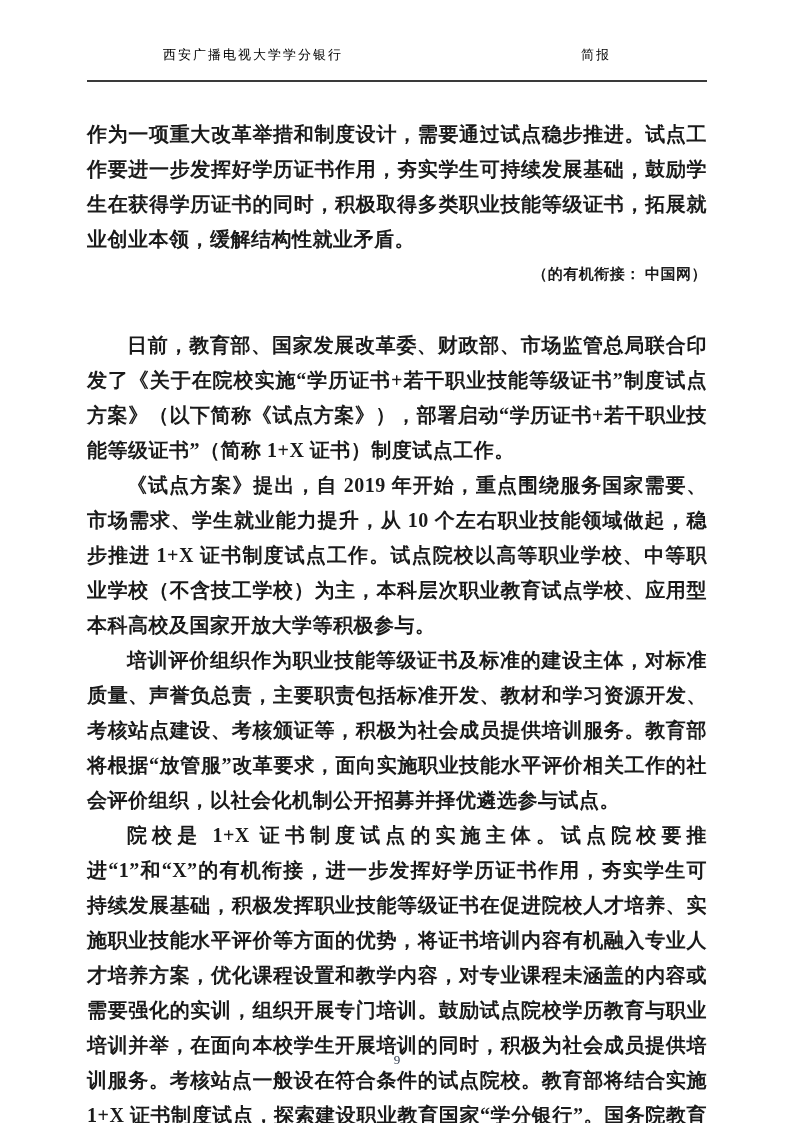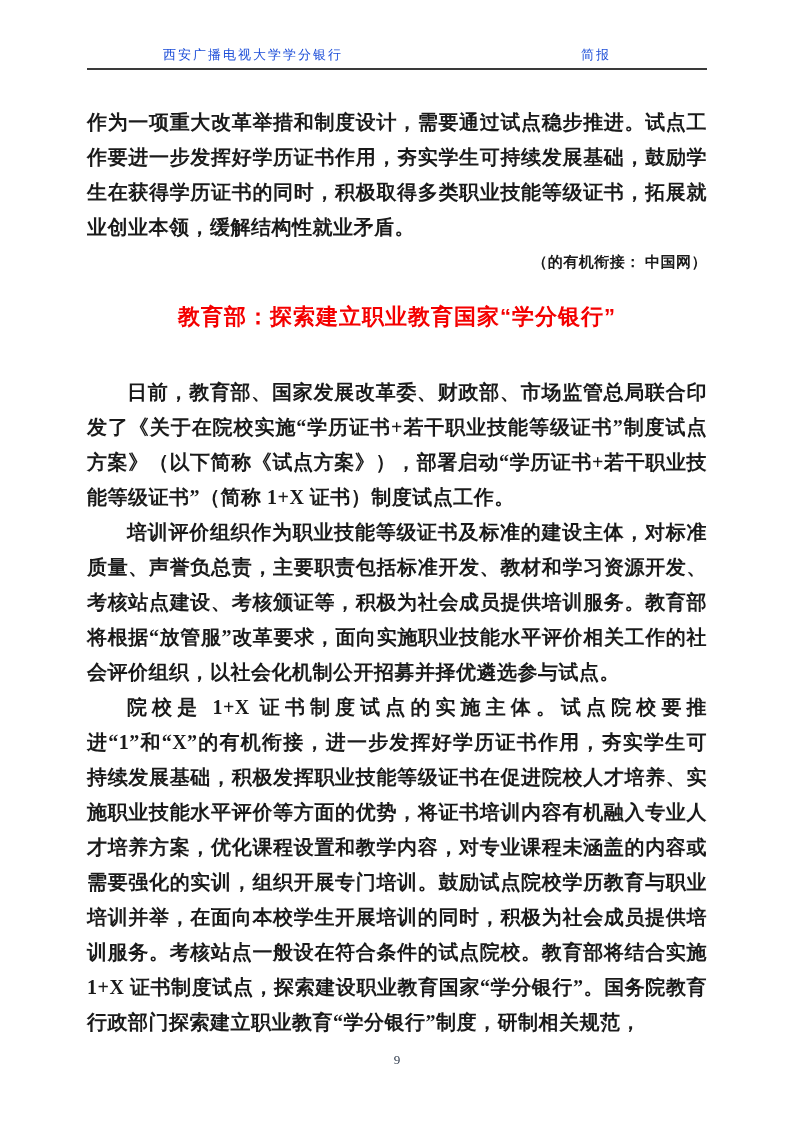--- a/index.html
+++ b/index.html
@@ -22,23 +22,23 @@
     width: 620px;
   }
   
   .doc-header {
     padding-top: 46px;
     display: flex;
     justify-content: space-between;
     align-items: flex-end;
     font-size: 13px;
     letter-spacing: 2px;
-    color: #1d4ed8;
+    color: #000000;
     border-bottom: 2px solid #3a3a3a;
-    padding-bottom: 4px;
+    padding-bottom: 16px;
   }
   .doc-header .header-left  { padding-left: 76px; }
   .doc-header .header-right { padding-right: 96px; margin-left: 33px; }
   
   .body-text {
     font-size: 20px;
     line-height: 35px;
     font-weight: bold;
     text-align: justify;
     letter-spacing: 0.5px;
@@ -85,24 +85,24 @@
     <span class="header-left">西安广播电视大学学分银行</span>
     <span class="header-right">简报</span>
   </header>
 
   <main class="content">
 
     <p class="body-text para no-indent continuation">作为一项重大改革举措和制度设计，需要通过试点稳步推进。试点工作要进一步发挥好学历证书作用，夯实学生可持续发展基础，鼓励学生在获得学历证书的同时，积极取得多类职业技能等级证书，拓展就业创业本领，缓解结构性就业矛盾。</p>
 
     <p class="source-line">（的有机衔接：  中国网）</p>
 
-    <h1 class="article-title" style="color: rgb(244, 0, 0);">教育部：探索建立职业教育国家“学分银行”</h1>
 
     <div class="article-body">
       <p class="body-text para">日前，教育部、国家发展改革委、财政部、市场监管总局联合印发了《关于在院校实施“学历证书+若干职业技能等级证书”制度试点方案》（以下简称《试点方案》），部署启动“学历证书+若干职业技能等级证书”（简称 1+X 证书）制度试点工作。</p>
+      <p class="body-text para">《试点方案》提出，自 2019 年开始，重点围绕服务国家需要、市场需求、学生就业能力提升，从 10 个左右职业技能领域做起，稳步推进 1+X 证书制度试点工作。试点院校以高等职业学校、中等职业学校（不含技工学校）为主，本科层次职业教育试点学校、应用型本科高校及国家开放大学等积极参与。</p>
       <p class="body-text para">培训评价组织作为职业技能等级证书及标准的建设主体，对标准质量、声誉负总责，主要职责包括标准开发、教材和学习资源开发、考核站点建设、考核颁证等，积极为社会成员提供培训服务。教育部将根据“放管服”改革要求，面向实施职业技能水平评价相关工作的社会评价组织，以社会化机制公开招募并择优遴选参与试点。</p>
       <p class="body-text para">院校是 1+X 证书制度试点的实施主体。试点院校要推进“1”和“X”的有机衔接，进一步发挥好学历证书作用，夯实学生可持续发展基础，积极发挥职业技能等级证书在促进院校人才培养、实施职业技能水平评价等方面的优势，将证书培训内容有机融入专业人才培养方案，优化课程设置和教学内容，对专业课程未涵盖的内容或需要强化的实训，组织开展专门培训。鼓励试点院校学历教育与职业培训并举，在面向本校学生开展培训的同时，积极为社会成员提供培训服务。考核站点一般设在符合条件的试点院校。教育部将结合实施 1+X 证书制度试点，探索建设职业教育国家“学分银行”。国务院教育行政部门探索建立职业教育“学分银行”制度，研制相关规范，</p>
     </div>
 
   </main>
 
   <footer class="doc-footer">
     <span>9</span>
   </footer>
 

